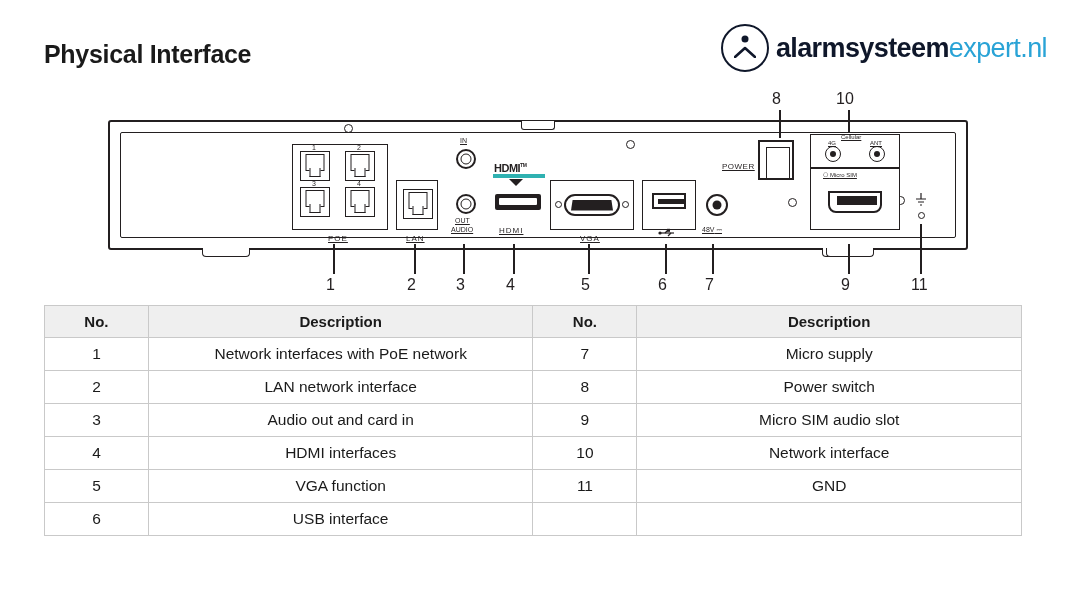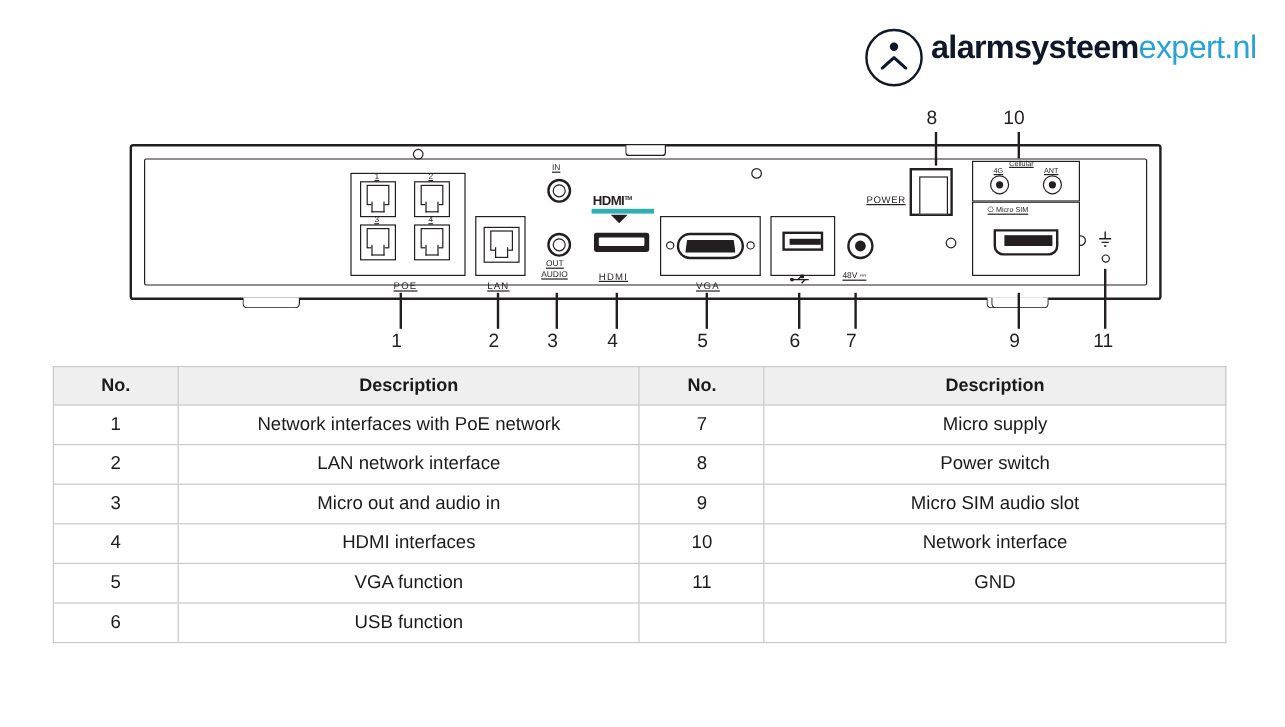--- a/index.html
+++ b/index.html
@@ -13,21 +13,21 @@
   .page { position: relative; width: 1071px; height: 606px; background:#fff; }
 
   
   .title {
     position: absolute; left: 44px; top: 40px;
     font-size: 25px; font-weight: bold; color: #1a1a1a;
     letter-spacing: -0.3px;
   }
   .logo {
     position: absolute; right: 24px; top: 24px;
-    display: flex; align-items: flex-start; gap: 7px;
+    display: flex; align-items: center; gap: 7px;
   }
   .logo-mark {
     width: 48px; height: 48px; border-radius: 50%;
     border: 2.5px solid #0f172a;
     position: relative; flex: none;
   }
   .logo-mark .chev {
     position: absolute; left: 50%; top: 58%;
     transform: translate(-50%,-50%);
     width: 22px; height: 12px;
@@ -173,20 +173,21 @@
   thead th { background: #efefef; font-weight: bold; font-size: 15px; }
   .col-no { width: 104px; }
   .col-desc { width: 385px; }
   td.empty { border-left: 1px solid #c9c9c9; border-right: 1px solid #c9c9c9; }
 </style>
 </head>
 <body>
 
 <div class="page">
 
+  <div class="title">Physical Interface</div>
 
   <div class="logo">
     <div class="logo-mark">
       <div class="dot"></div>
       <svg class="chev" viewBox="0 0 22 12">
         <path d="M1 11 L11 2 L21 11" fill="none" stroke="#0f172a" stroke-width="2.6" stroke-linecap="round" stroke-linejoin="round"></path>
       </svg>
     </div>
     <div class="logo-text">
       <span class="b1">alarmsysteem</span><span class="b2">expert.nl</span>
@@ -332,39 +333,39 @@
           <td>Micro supply</td>
         </tr>
         <tr>
           <td>2</td>
           <td>LAN network interface</td>
           <td>8</td>
           <td>Power switch</td>
         </tr>
         <tr>
           <td>3</td>
-          <td>Micro out and audio in</td>
+          <td>Audio out and card in</td>
           <td>9</td>
           <td>Micro SIM audio slot</td>
         </tr>
         <tr>
           <td>4</td>
           <td>HDMI interfaces</td>
           <td>10</td>
           <td>Network interface</td>
         </tr>
         <tr>
           <td>5</td>
           <td>VGA function</td>
           <td>11</td>
           <td>GND</td>
         </tr>
         <tr>
           <td>6</td>
-          <td>USB function</td>
+          <td>USB interface</td>
           <td class="empty"></td>
           <td class="empty"></td>
         </tr>
       </tbody>
     </table>
   </div>
 
 </div>
 
 </body></html>

